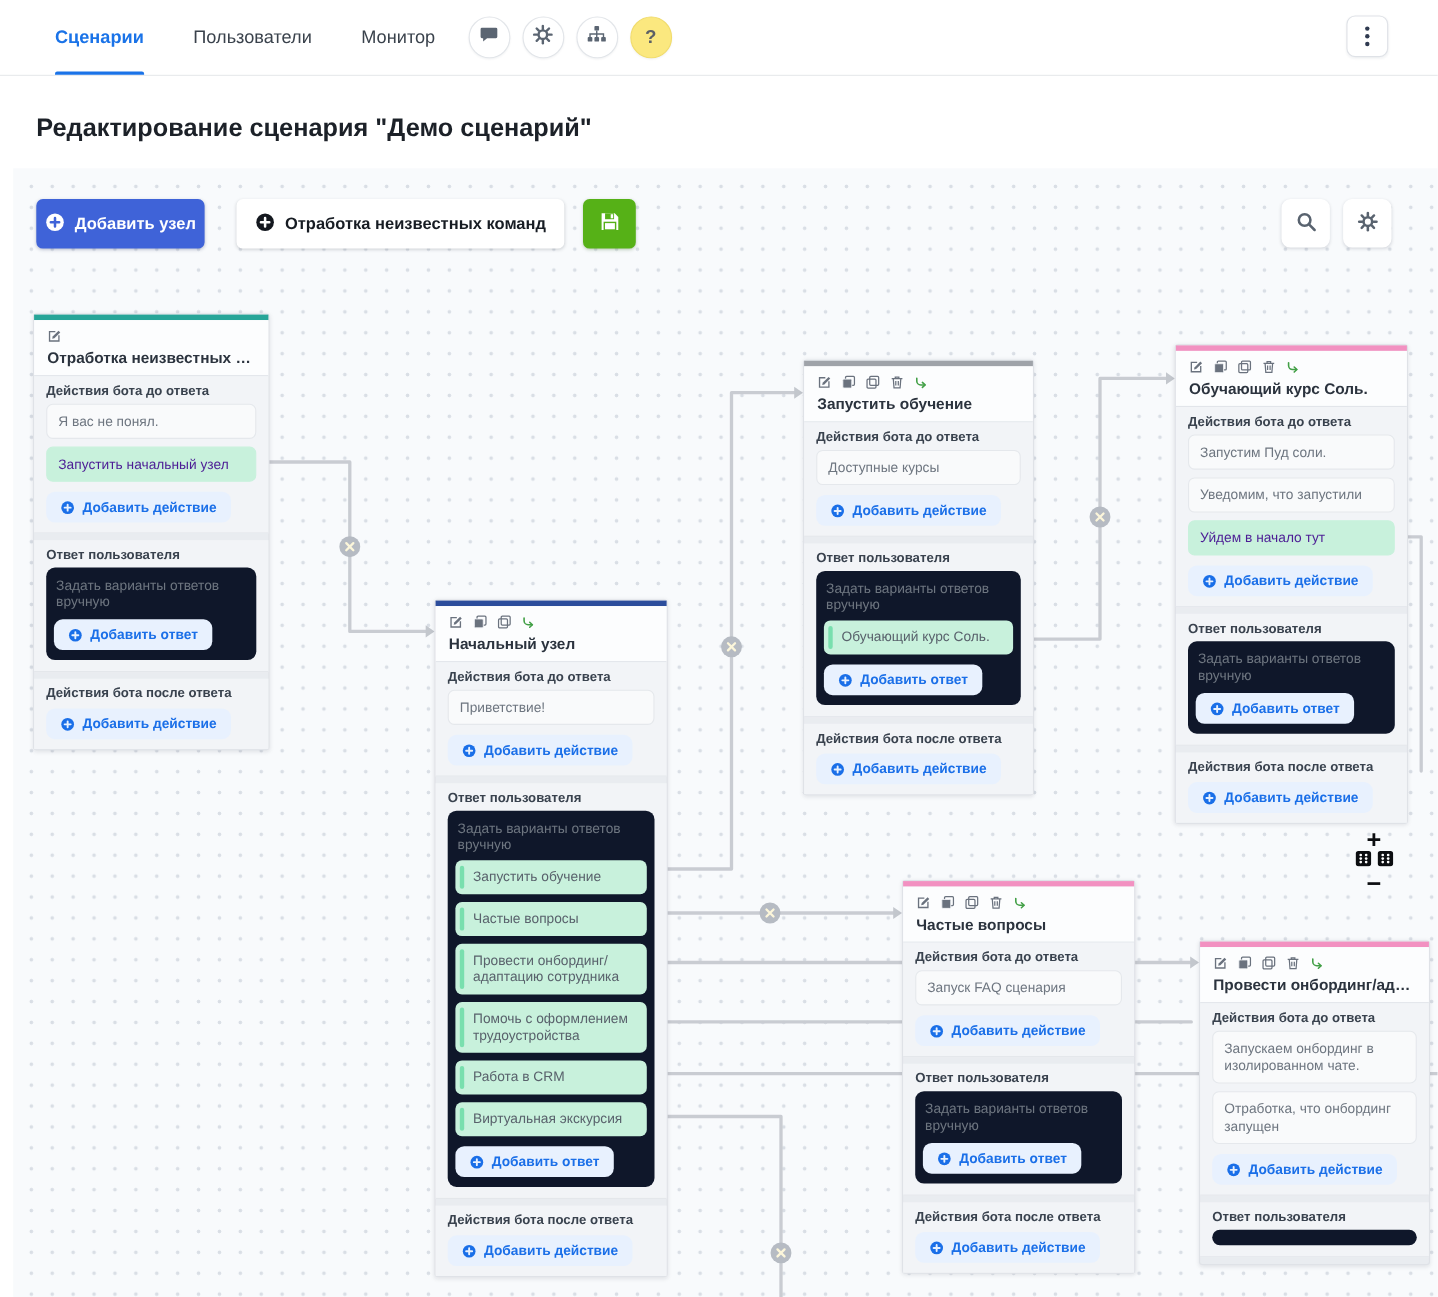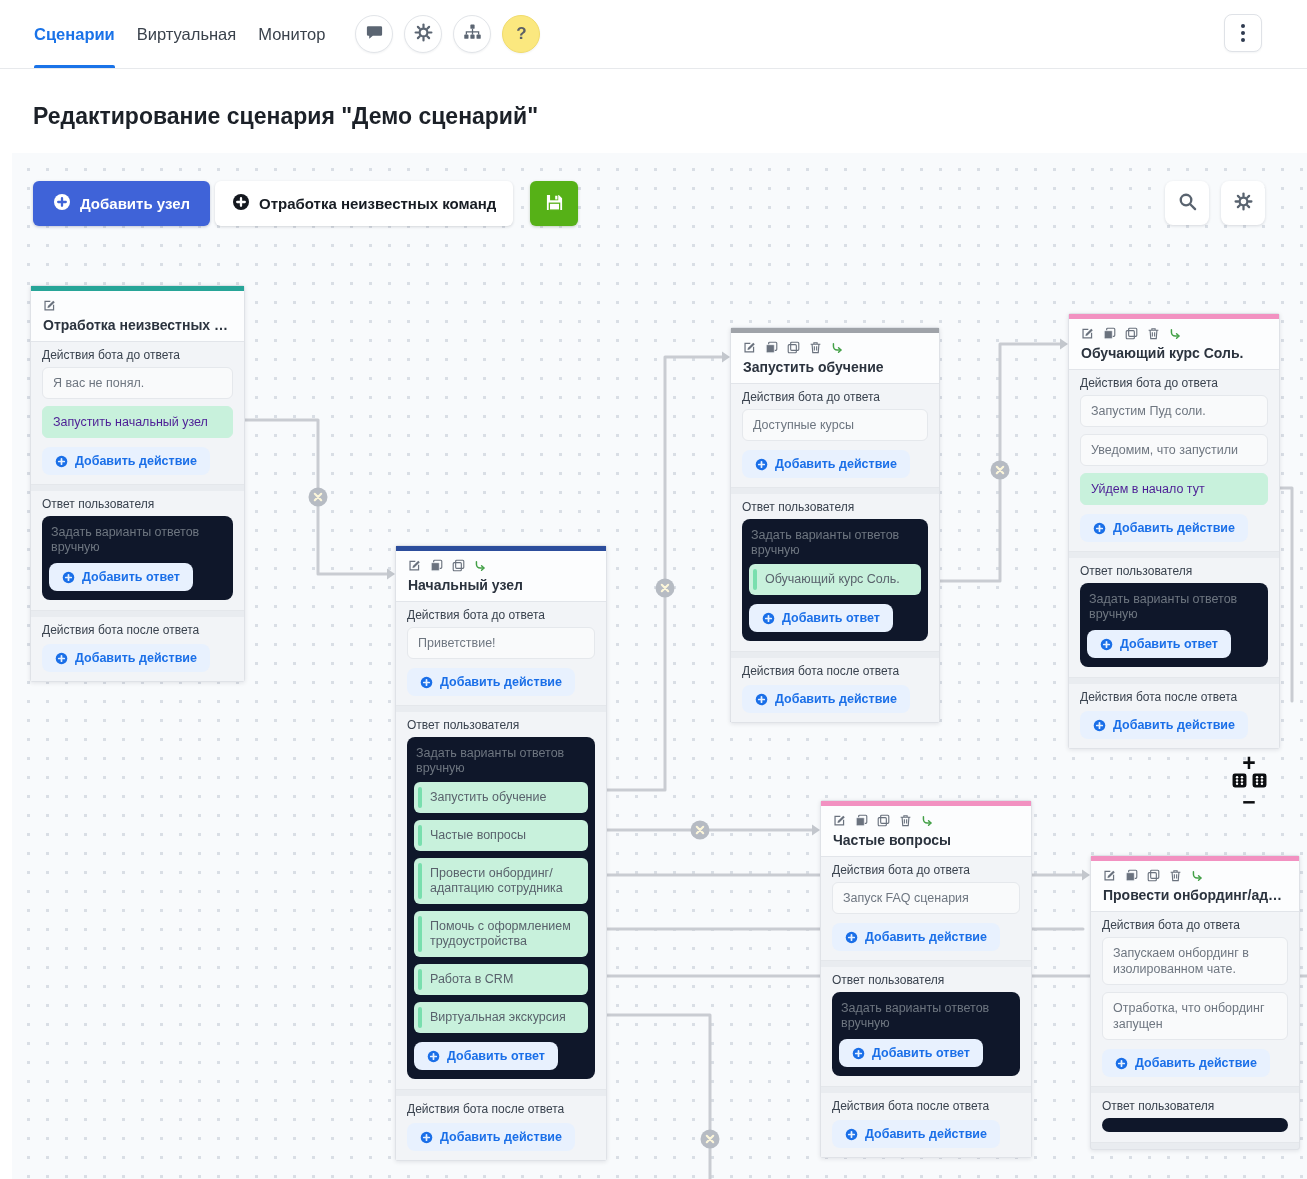--- a/index.html
+++ b/index.html
@@ -1,76 +1,76 @@
 <!DOCTYPE html>
 <html><head>
 <meta charset="utf-8">
 <style>
   *{box-sizing:border-box;margin:0;padding:0}
   html,body{width:1307px;height:1179px}
   body{position:relative;overflow:hidden;background:#fff;color:#232930;font-family:"Liberation Sans",sans-serif}
 
   
   .topnav{position:absolute;left:0;top:0;width:100%;height:69px;background:#fff;border-bottom:1px solid #e7e9ec;display:flex;align-items:center;padding:0 22px;z-index:10}
-  .tabs{display:flex;gap:22px;margin-left:12px;height:100%}
+  .tabs{display:flex;gap:45px;margin-left:28px;height:100%}
   .tab{font-size:16.5px;color:#3a424c;display:flex;align-items:center;height:100%;position:relative;cursor:pointer}
   .tab.active{color:#1a73e8;font-weight:700}
   .tab.active:after{content:"";position:absolute;left:0;right:0;bottom:0;height:3px;background:#1a73e8;border-radius:2px 2px 0 0}
   .nav-circles{display:flex;gap:11px;margin-left:30px}
   .circle-btn{width:38px;height:38px;border-radius:50%;background:#fff;border:1px solid #e2e5e9;display:flex;align-items:center;justify-content:center;box-shadow:0 1px 2px rgba(20,30,50,.06);cursor:pointer}
   .circle-btn.help{background:#fbe87f;border-color:#f1dc6c;font-weight:800;font-size:17px;color:#5c6066}
   .kebab{position:absolute;right:45px;top:14px;width:38px;height:38px;border:1px solid #dfe2e7;border-radius:8px;background:#fff;display:flex;flex-direction:column;align-items:center;justify-content:center;gap:3px;cursor:pointer;box-shadow:0 1px 2px rgba(20,30,50,.05)}
   .kebab i{width:4px;height:4px;border-radius:50%;background:#2f3a50}
 
   .page-title{position:absolute;left:33px;top:103px;font-size:23px;font-weight:700;color:#1c2128;z-index:10}
 
   
   .canvas{position:absolute;left:12px;top:153px;width:1295px;height:1026px;background:#f8fafc;background-image:radial-gradient(circle,#d9dee5 1.6px,transparent 1.9px);background-size:19px 19px;background-position:7px 7px;overflow:hidden}
   svg.wires{position:absolute;left:0;top:0;z-index:1}
 
   
   .tb{position:absolute;z-index:4;display:inline-flex;align-items:center;gap:9px;height:45px;border-radius:6px;font-size:15px;font-weight:700;cursor:pointer;border:none}
   .tb svg{flex:0 0 auto}
-  .btn-blue{left:21px;top:28px;padding:0 20px;background:#3f63d8;color:#fff;box-shadow:0 1px 3px rgba(25,40,90,.25)}
+  .btn-blue{left:21px;top:28px;padding:0 8px;background:#3f63d8;color:#fff;box-shadow:0 1px 3px rgba(25,40,90,.25)}
   .btn-white{left:203px;top:28px;padding:0 17px;background:#fff;color:#171c23;box-shadow:0 1px 3px rgba(16,24,40,.16)}
   .btn-save{left:518px;top:28px;width:48px;justify-content:center;background:#56b117;box-shadow:0 1px 3px rgba(30,80,10,.25)}
   .sq-btn{position:absolute;z-index:4;top:28px;width:44px;height:44px;border-radius:8px;background:#fff;border:none;box-shadow:0 1px 3px rgba(16,24,40,.14);display:flex;align-items:center;justify-content:center;cursor:pointer}
   .sq-search{left:1153px}.sq-gear{left:1209px}
 
   
   .zoomw{position:absolute;left:1213px;top:601px;width:48px;z-index:4;display:flex;flex-direction:column;align-items:center;gap:1px}
   .zoomw .zbtn{font-size:23px;font-weight:700;color:#0c0e11;line-height:18px;cursor:pointer}
   .zoomw .dice{display:flex;gap:5px;cursor:pointer}
 
   
   .node{position:absolute;z-index:2;background:#e9ecf0;border:1px solid #dfe2e7;border-radius:3px;box-shadow:0 1px 4px rgba(16,24,40,.10)}
   .topbar{height:5px}
   .nhead{background:#fcfdfe;padding:8px 12px 7px;border-bottom:1px solid #e2e5ea}
   .nicons{display:flex;gap:9px;height:13px;margin-bottom:5px}
   .nicon{width:13px;height:13px;display:inline-flex;cursor:pointer}
   .nicon svg{width:13px;height:13px}
   .ntitle{font-size:14px;font-weight:700;color:#2b333e;line-height:17px;white-space:nowrap;overflow:hidden;text-overflow:ellipsis}
   .nsec{background:#f2f4f7;padding:7px 11px;border-bottom:1px solid #e4e7eb;margin-bottom:6px}
   .nsec.last{margin-bottom:0;border-bottom:none}
-  .seclabel{font-size:12px;font-weight:400;color:#39424e;line-height:13px;margin-bottom:5px}
+  .seclabel{font-size:12px;font-weight:700;color:#39424e;line-height:13px;margin-bottom:5px}
   .nitem{background:#f9fafb;border:1px solid #e5e8ec;border-radius:6px;padding:7px 10px;font-size:12.5px;line-height:16px;color:#6e7680;margin-bottom:7px;cursor:pointer}
   .nitem.hl{background:#c8f1dc;border-color:#c8f1dc;color:#4c1d95}
   .acard{background:#0f172a;border-radius:8px;padding:7px;margin-bottom:3px}
   .manual{font-size:12.5px;line-height:15px;color:#6e7680;margin:2px 2px 6px}
   .opt{position:relative;background:#c8f1dc;border-radius:6px;padding:8px 10px 8px 16px;font-size:12.5px;line-height:15px;color:#59626c;margin-bottom:7px;cursor:pointer}
   .opt:before{content:"";position:absolute;left:4px;top:5px;bottom:5px;width:4px;border-radius:3px;background:#79dfae}
   .addbtn{display:inline-flex;align-items:center;gap:7px;background:#e8f1fe;color:#1a6fe8;font-size:12.5px;font-weight:700;border:none;border-radius:8px;padding:7px 13px;cursor:pointer;margin:2px 0 2px}
 </style>
 </head>
 <body>
 
 <div class="topnav">
   <div class="tabs">
     <div class="tab active">Сценарии</div>
-    <div class="tab">Виртуальная</div>
+    <div class="tab">Пользователи</div>
     <div class="tab">Монитор</div>
   </div>
   <div class="nav-circles">
     <div class="circle-btn">
         <span class="js-icon"><svg width="19" height="19" viewBox="0 0 18 18">
             <path d="M3 3h12a1.2 1.2 0 0 1 1.2 1.2v6.6A1.2 1.2 0 0 1 15 12H7.4L4 15v-3H3a1.2 1.2 0 0 1-1.2-1.2V4.2A1.2 1.2 0 0 1 3 3z" fill="#5b6572"></path>
           </svg></span>
       </div>
     <div class="circle-btn">
         <span class="js-icon"><svg width="19" height="19" viewBox="0 0 20 20">

